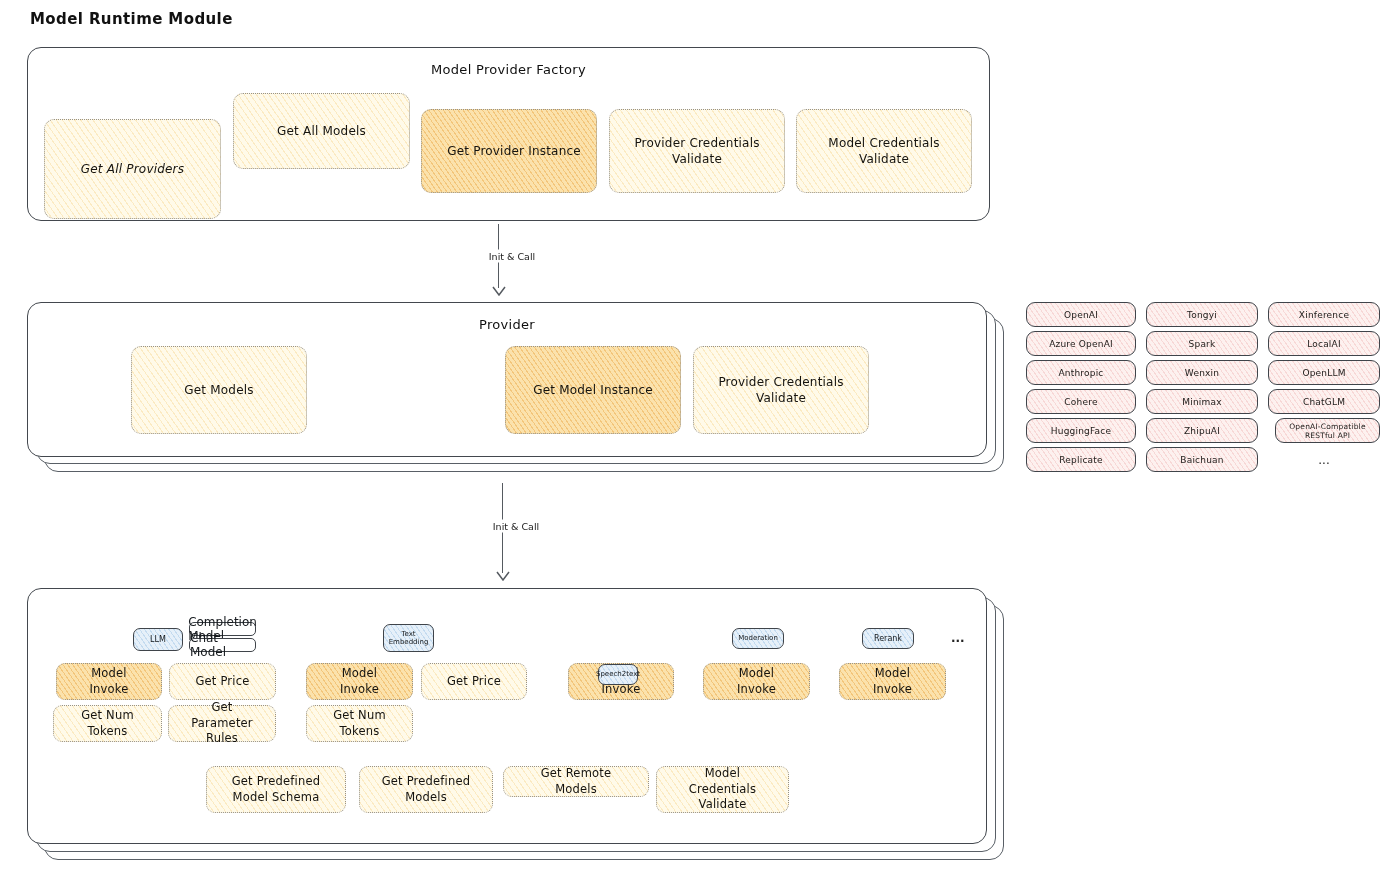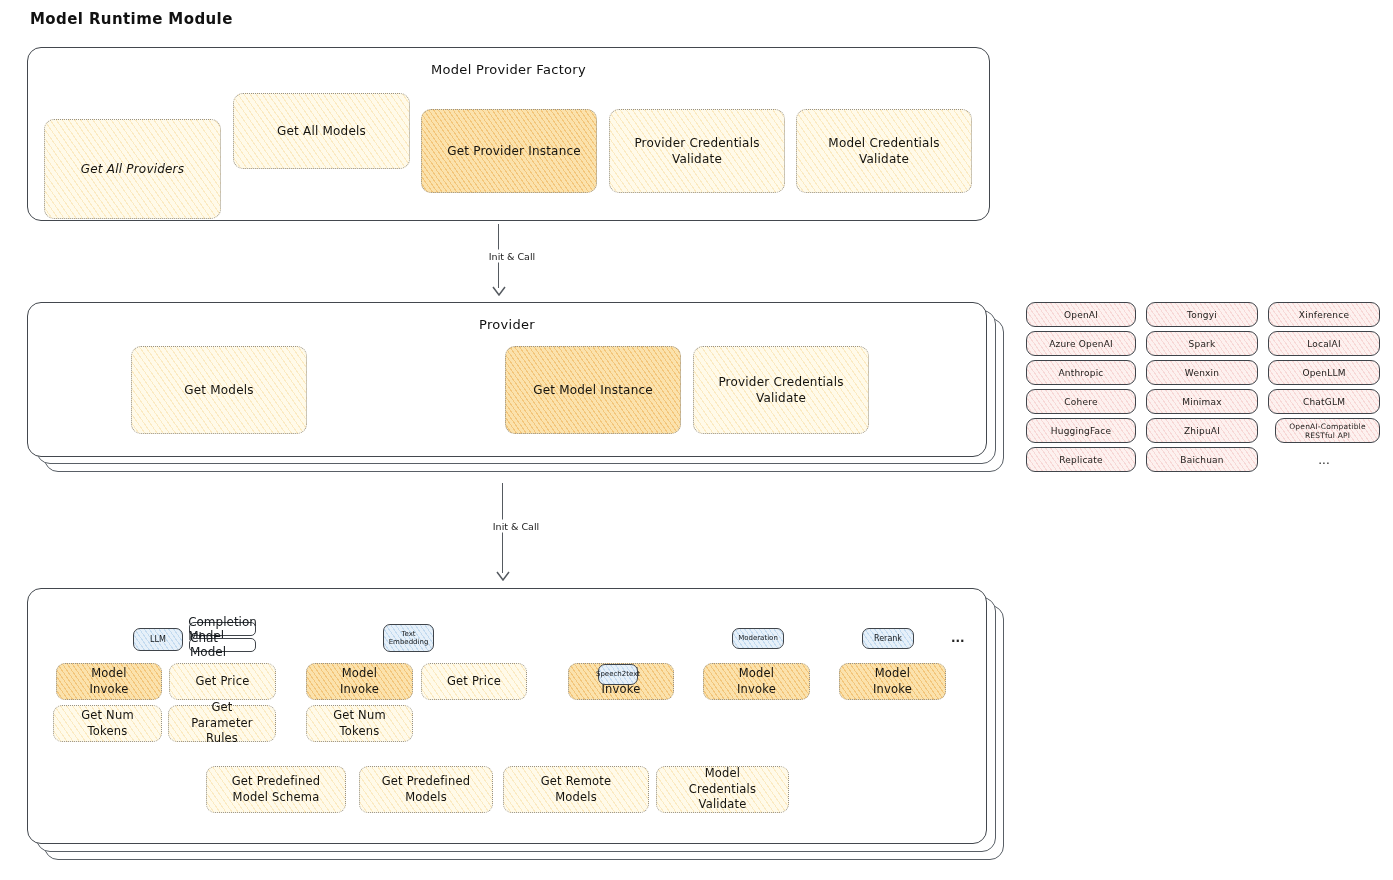--- a/index.html
+++ b/index.html
@@ -161,17 +161,17 @@
     <div class="node orange sm" style="left:540px;top:74px;width:106px;height:37px;">Model Invoke</div>
     <div class="node orange sm" style="left:675px;top:74px;width:107px;height:37px;">Model Invoke</div>
     <div class="node orange sm" style="left:811px;top:74px;width:107px;height:37px;">Model Invoke</div>
 
     <div class="node cream sm" style="left:25px;top:116px;width:109px;height:37px;">Get Num Tokens</div>
     <div class="node cream sm" style="left:140px;top:116px;width:108px;height:37px;">Get Parameter Rules</div>
     <div class="node cream sm" style="left:278px;top:116px;width:107px;height:37px;">Get Num Tokens</div>
 
     <div class="node cream sm" style="left:178px;top:177px;width:140px;height:47px;">Get Predefined Model Schema</div>
     <div class="node cream sm" style="left:331px;top:177px;width:134px;height:47px;">Get Predefined Models</div>
-    <div class="node cream sm" style="left:475px;top:177px;width:146px;height:47px;">Get Remote Models</div>
+    <div class="node cream sm" style="left:475px;top:177px;width:146px;height:31px;">Get Remote Models</div>
     <div class="node cream sm" style="left:628px;top:177px;width:133px;height:47px;">Model Credentials Validate</div>
   </div>
 
 </div>
 
 </body></html>

